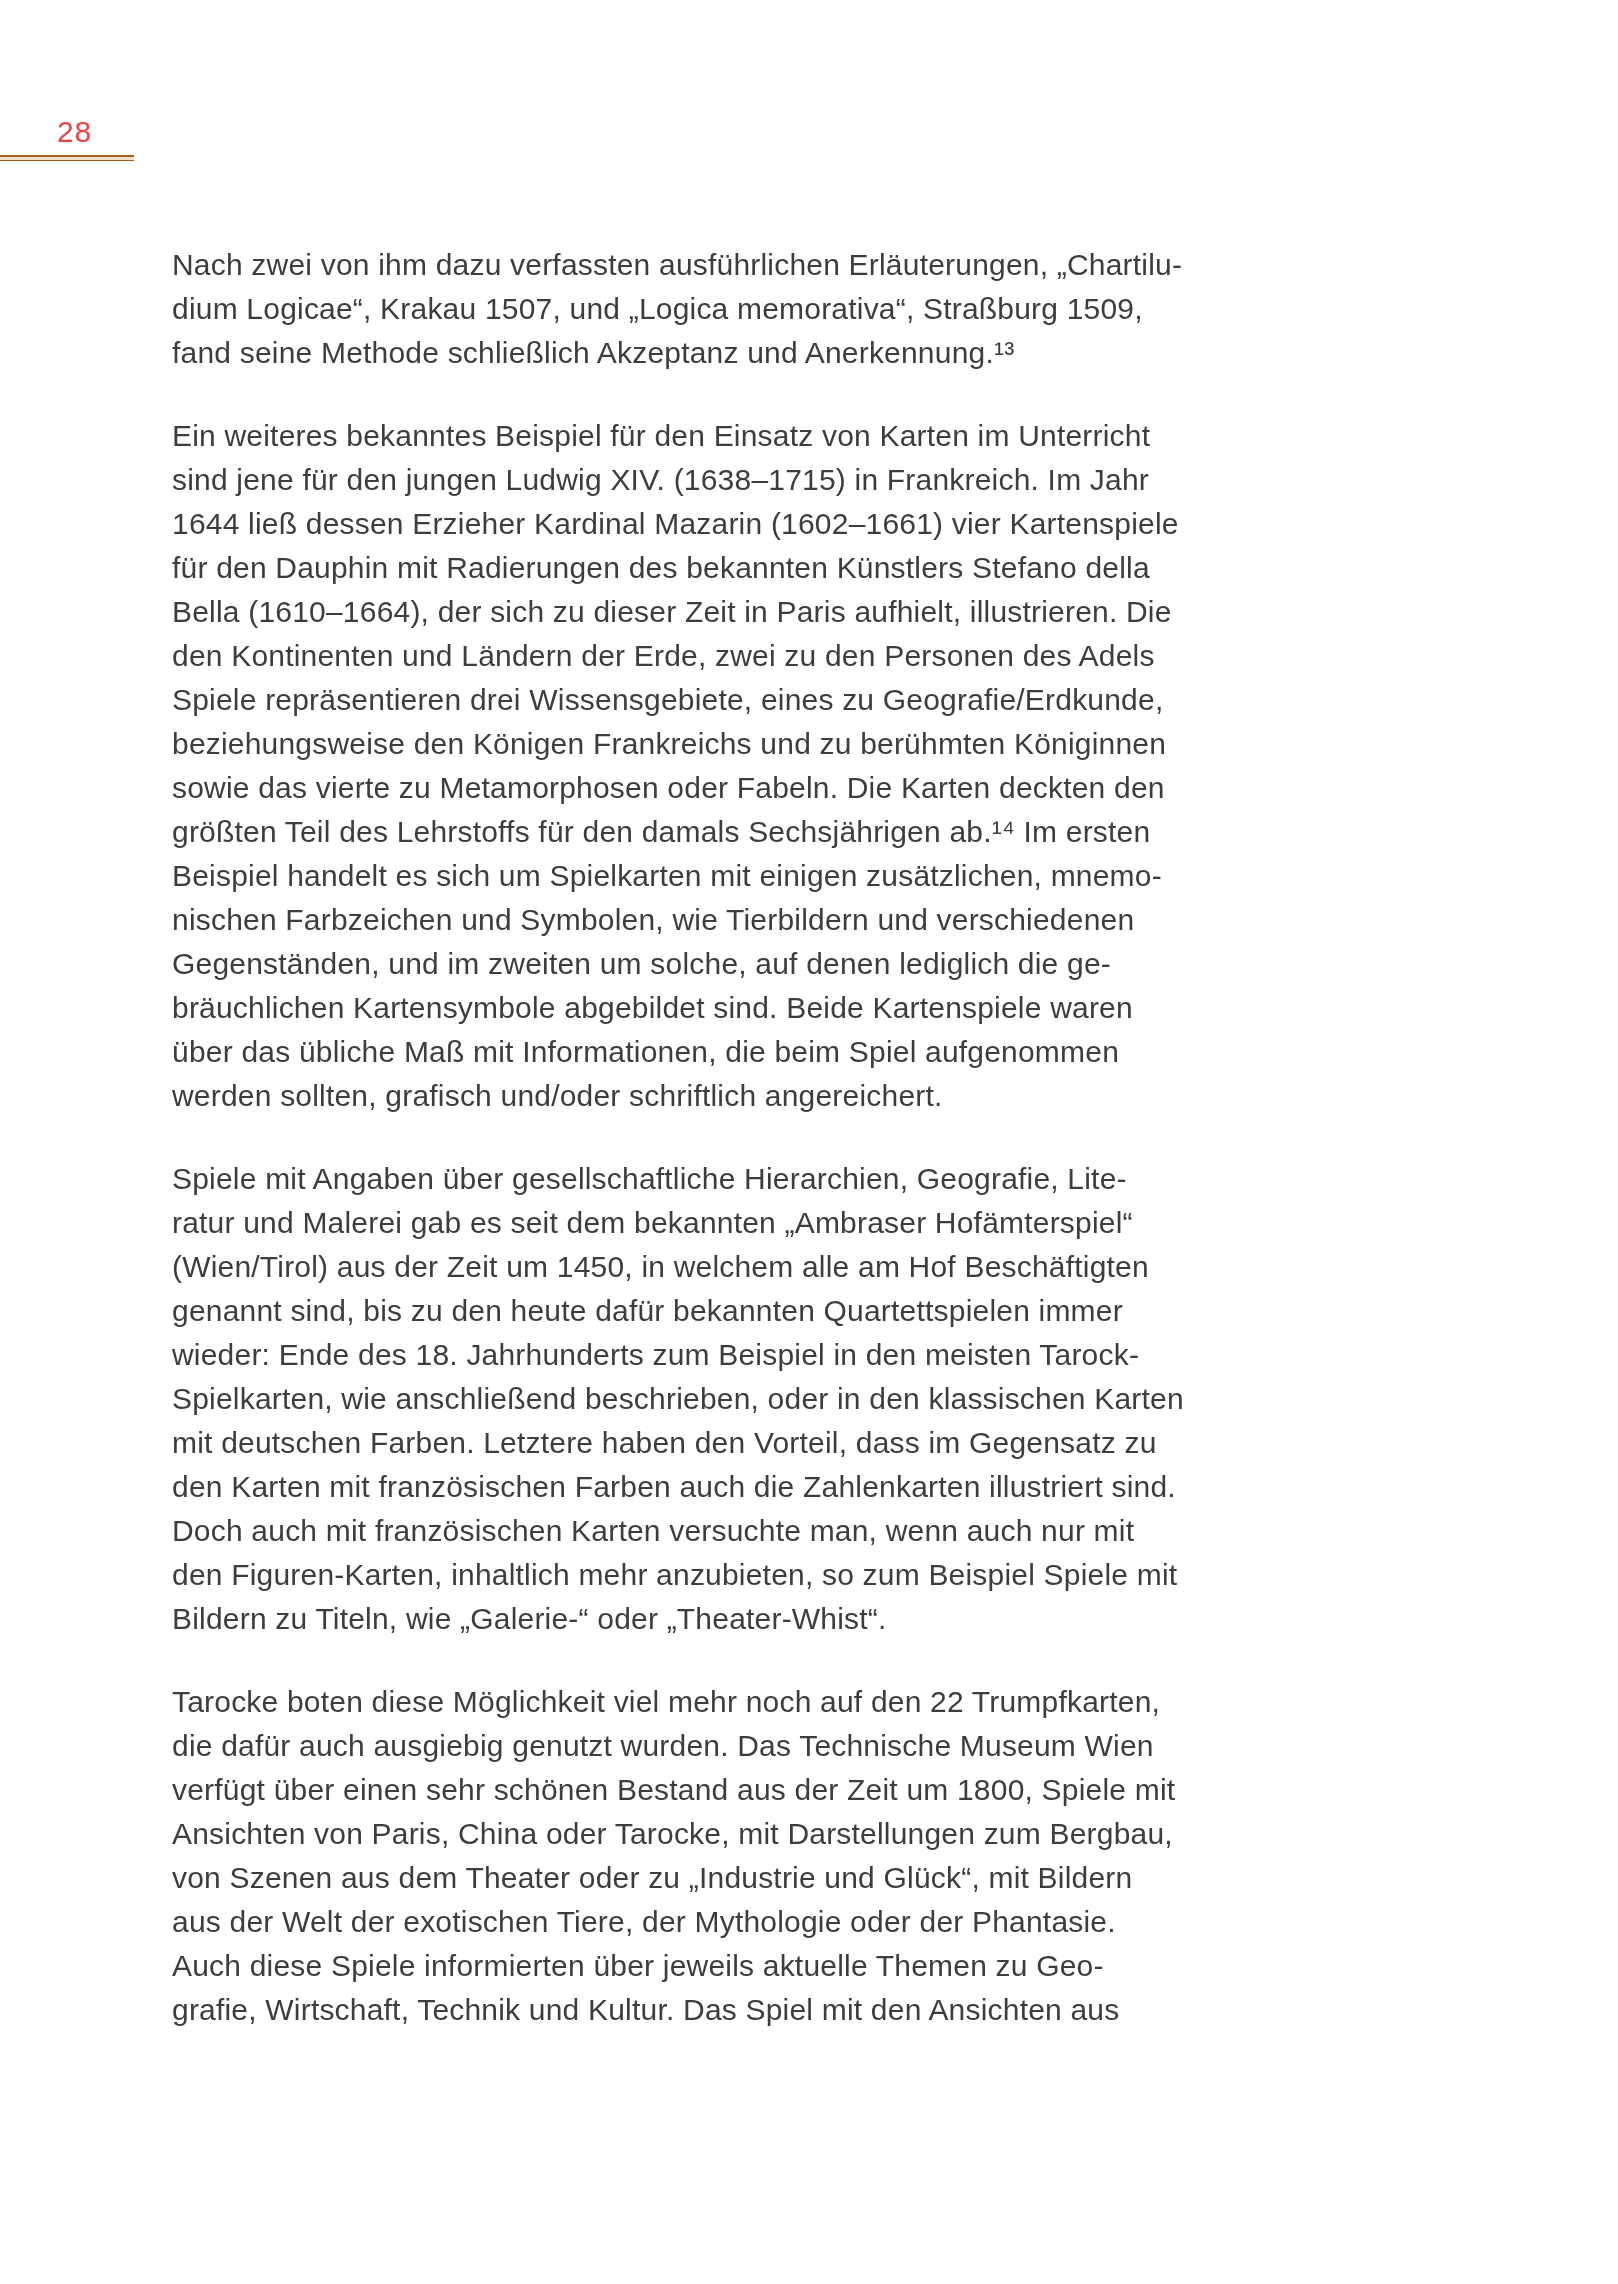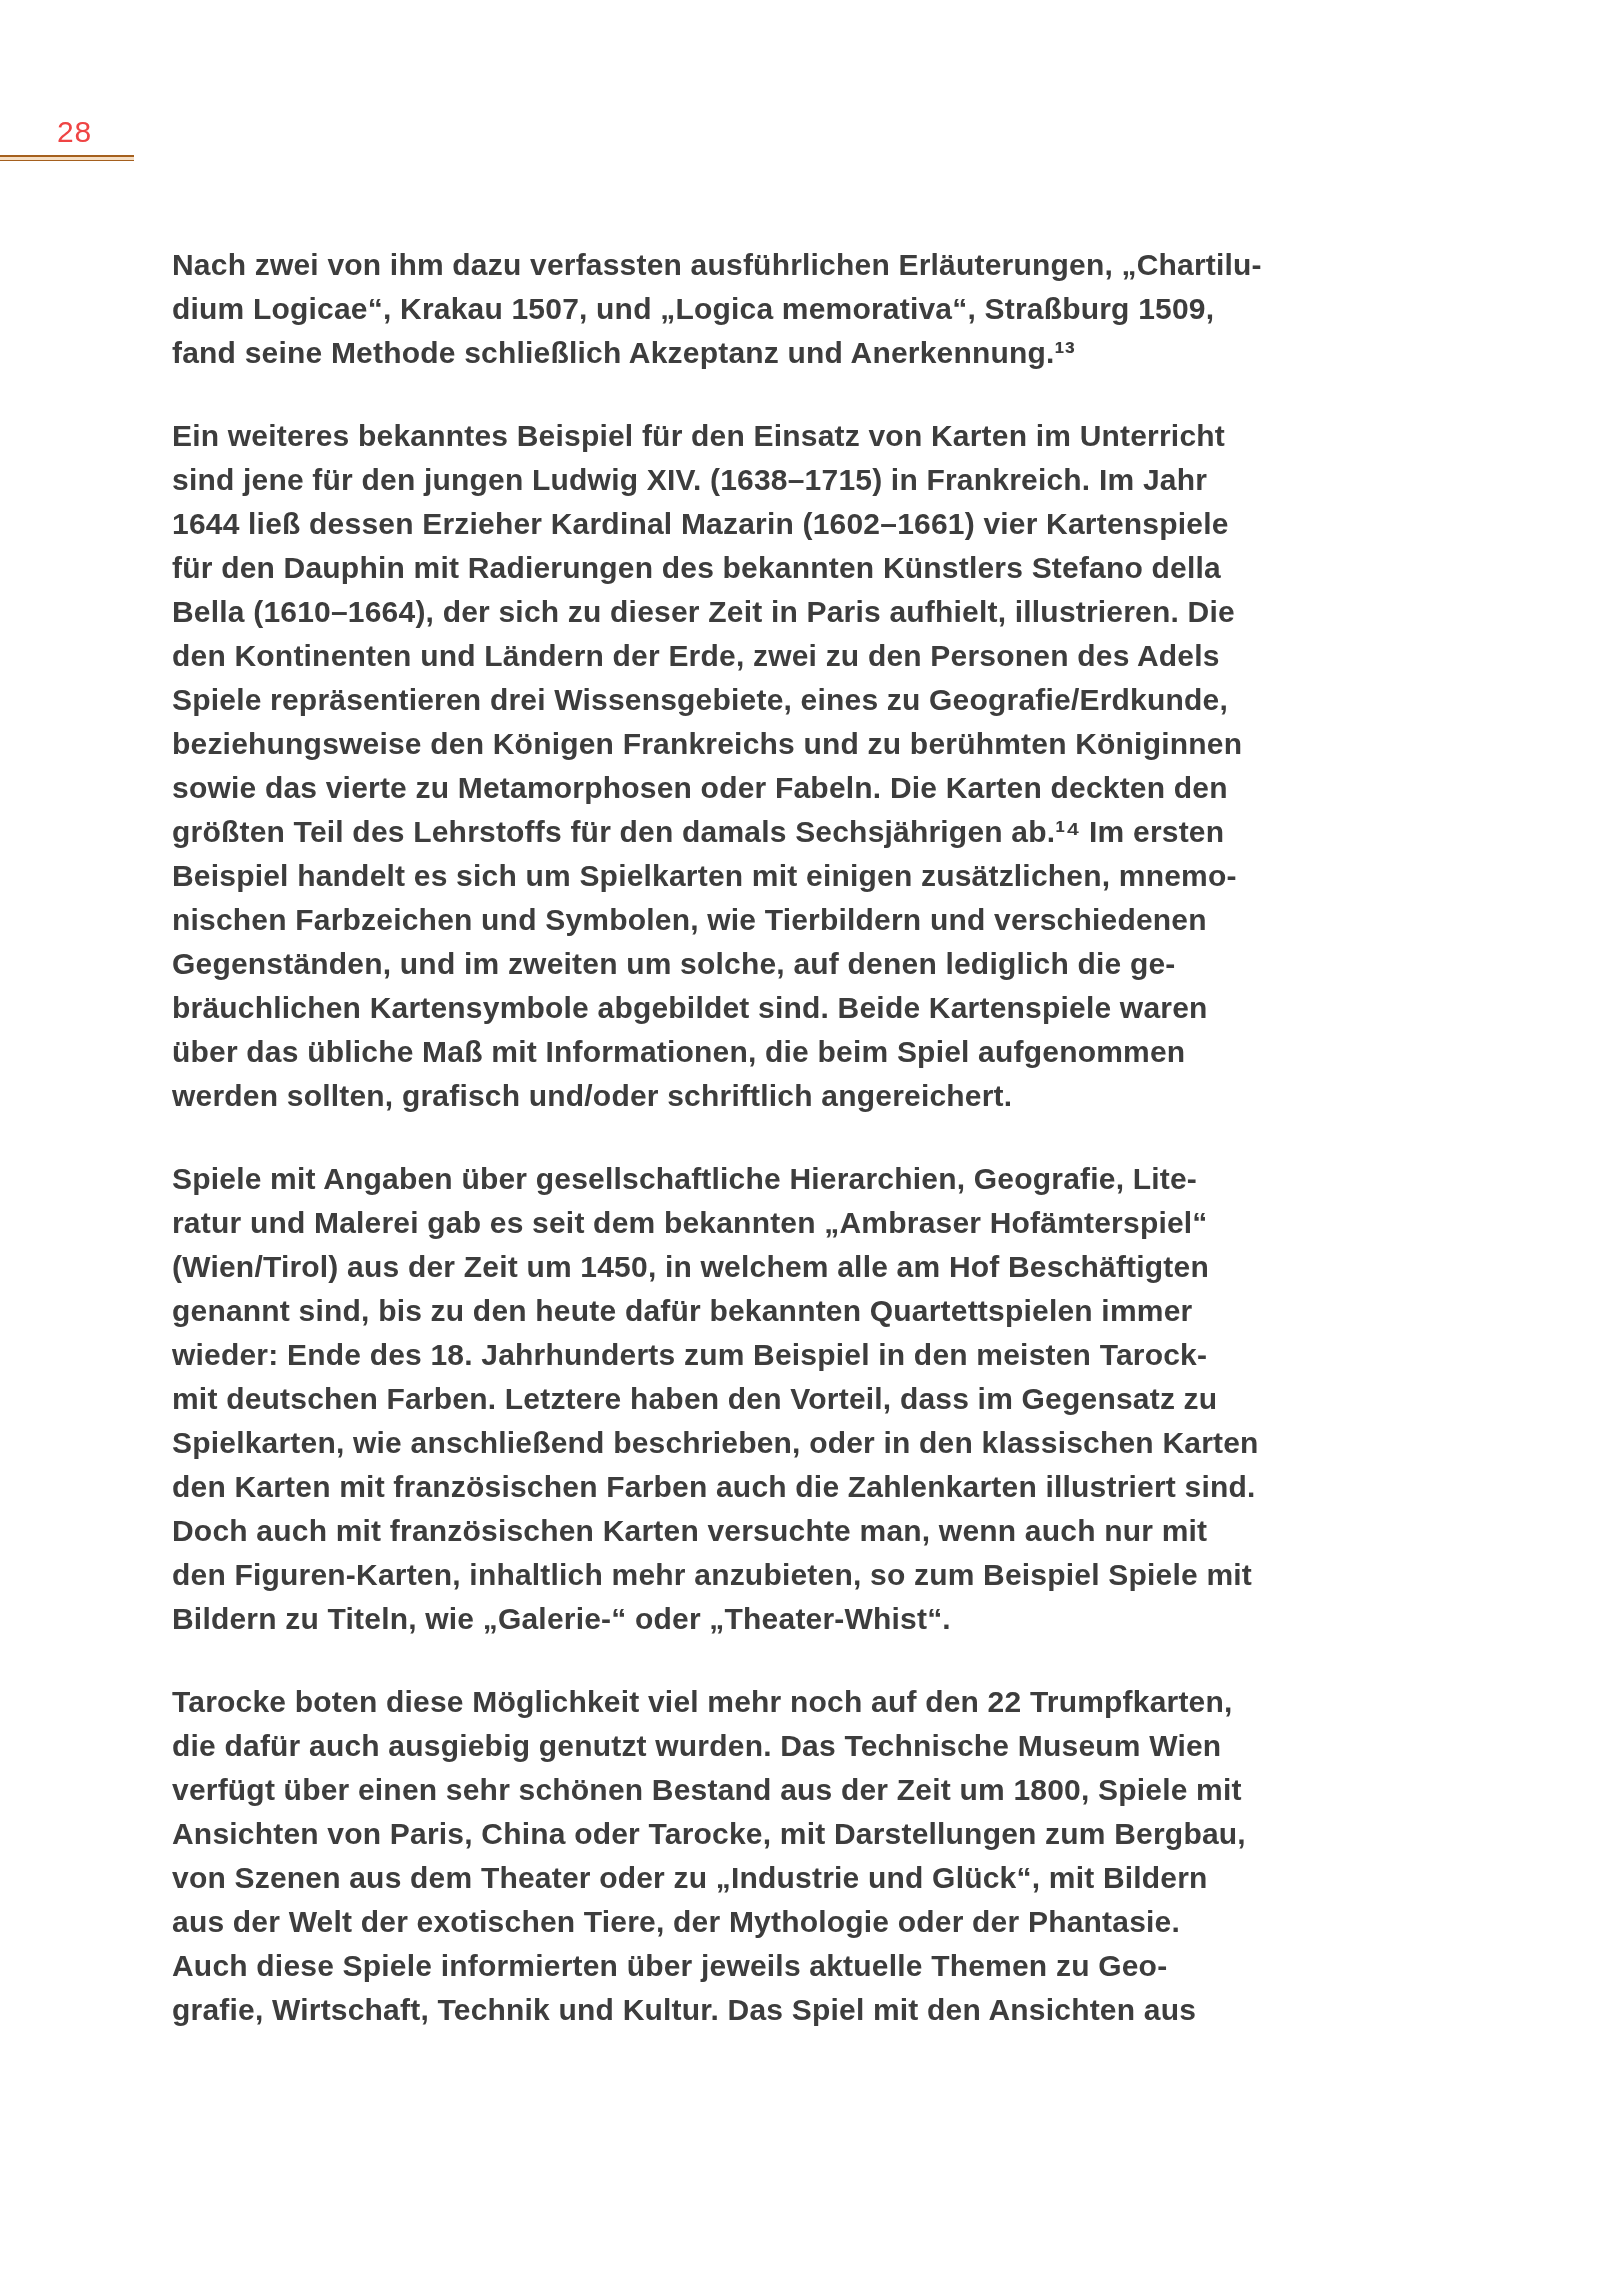--- a/index.html
+++ b/index.html
@@ -32,21 +32,21 @@
     border-top: 2.4px solid #a5601e;
     border-bottom: 1.6px solid #a5601e;
     background: #f6dfc5;
   }
   .text-block {
     position: absolute;
     left: 172px;
     top: 243px;
     width: 1149px;
     font-size: 30px;
-    font-weight: 700;
+    font-weight: 400;
     line-height: 44px;
     letter-spacing: 0.2px;
     color: #3d3d3d;
   }
   .para {
     margin: 0 0 39px 0;
     padding: 0;
   }
   .para:last-child { margin-bottom: 3px; }
   .line {
@@ -86,22 +86,22 @@
         <div class="line">bräuchlichen Kartensymbole abgebildet sind. Beide Kartenspiele waren</div>
         <div class="line">über das übliche Maß mit Informationen, die beim Spiel aufgenommen</div>
         <div class="line">werden sollten, grafisch und/oder schriftlich angereichert.</div>
       </div>
     <div class="para">
         <div class="line">Spiele mit Angaben über gesellschaftliche Hierarchien, Geografie, Lite-</div>
         <div class="line">ratur und Malerei gab es seit dem bekannten „Ambraser Hofämterspiel“</div>
         <div class="line">(Wien/Tirol) aus der Zeit um 1450, in welchem alle am Hof Beschäftigten</div>
         <div class="line">genannt sind, bis zu den heute dafür bekannten Quartettspielen immer</div>
         <div class="line">wieder: Ende des 18. Jahrhunderts zum Beispiel in den meisten Tarock-</div>
+        <div class="line">Spielkarten, wie anschließend beschrieben, oder in den klassischen Karten</div>
         <div class="line">mit deutschen Farben. Letztere haben den Vorteil, dass im Gegensatz zu</div>
-        <div class="line">Spielkarten, wie anschließend beschrieben, oder in den klassischen Karten</div>
         <div class="line">den Karten mit französischen Farben auch die Zahlenkarten illustriert sind.</div>
         <div class="line">Doch auch mit französischen Karten versuchte man, wenn auch nur mit</div>
         <div class="line">den Figuren-Karten, inhaltlich mehr anzubieten, so zum Beispiel Spiele mit</div>
         <div class="line">Bildern zu Titeln, wie „Galerie-“ oder „Theater-Whist“.</div>
       </div>
     <div class="para">
         <div class="line">Tarocke boten diese Möglichkeit viel mehr noch auf den 22 Trumpfkarten,</div>
         <div class="line">die dafür auch ausgiebig genutzt wurden. Das Technische Museum Wien</div>
         <div class="line">verfügt über einen sehr schönen Bestand aus der Zeit um 1800, Spiele mit</div>
         <div class="line">Ansichten von Paris, China oder Tarocke, mit Darstellungen zum Bergbau,</div>

